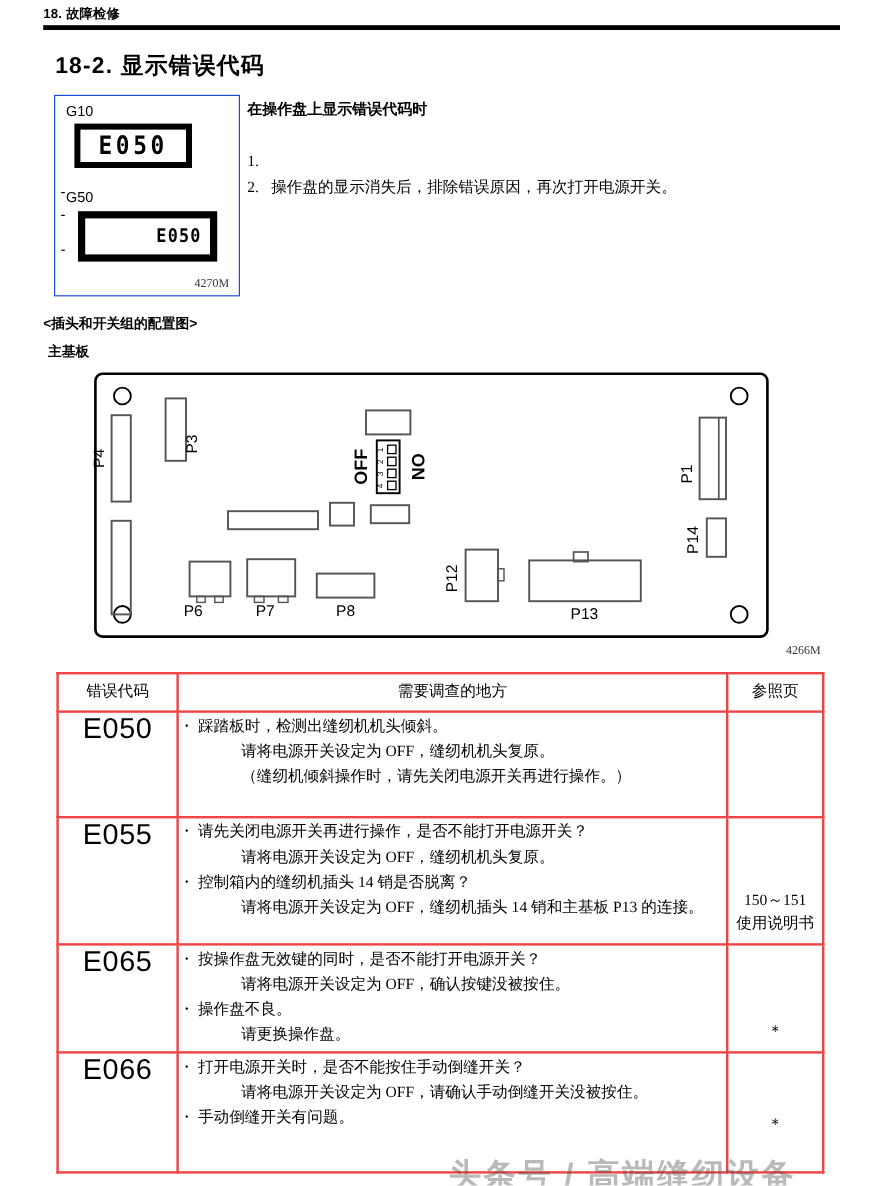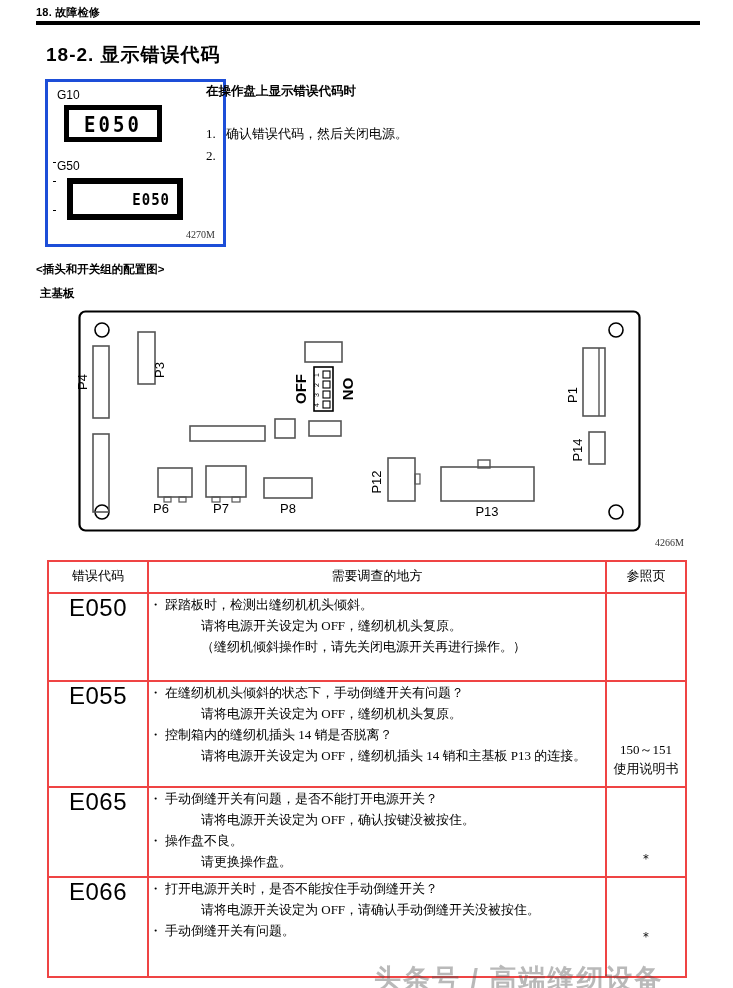--- a/index.html
+++ b/index.html
@@ -46,23 +46,23 @@
     font-size: 19px;
     letter-spacing: 1px;
     white-space: nowrap;
   }
 
   
   #display-figure {
     position: absolute;
     left: 45px;
     top: 79px;
-    width: 181px;
+    width: 155px;
     height: 168px;
-    border: 3px solid #1d4ed8;
+    border: 1px solid #1d4ed8;
     background: #fff;
     box-sizing: border-box;
   }
   .disp-label {
     position: absolute;
     font-family: "Liberation Sans", sans-serif;
     font-size: 12px;
     line-height: 13px;
   }
   #g10-label { left: 9px; top: 7px; }
@@ -293,24 +293,24 @@
   </div>
 
   <div class="fig-id" id="fig-id-4270">4270M</div>
 </div>
 
 <div id="instructions">
   <div id="instr-heading">在操作盘上显示错误代码时</div>
 
   <div class="instr-item">
     <span class="instr-num">1.</span>
-    <span>确认错误代码，然后关闭电源。</span>
   </div>
   <div class="instr-item">
     <span class="instr-num">2.</span>
+    <span>操作盘的显示消失后，排除错误原因，再次打开电源开关。</span>
   </div>
 
 </div>
 
 <div id="board-caption">&lt;插头和开关组的配置图&gt;</div>
 <div id="board-subcaption">主基板</div>
 
 <div id="pcb-figure">
   <svg id="pcb-svg" width="563" height="222" viewBox="0 0 563 222" xmlns="http://www.w3.org/2000/svg">
 
@@ -409,21 +409,21 @@
       </td>
       <td class="ref-cell"></td>
     </tr>
 
 
     <tr class="row-e055">
       <td class="code-cell">E055</td>
       <td class="check-cell">
         <div class="check-line">
           <span class="check-bullet">・</span>
-          <span>在缝纫机机头倾斜的状态下，手动倒缝开关有问题？</span>
+          <span>请先关闭电源开关再进行操作，是否不能打开电源开关？</span>
         </div>
         <div class="check-sub">请将电源开关设定为 OFF，缝纫机机头复原。</div>
         <div class="check-line">
           <span class="check-bullet">・</span>
           <span>控制箱内的缝纫机插头 14 销是否脱离？</span>
         </div>
         <div class="check-sub">请将电源开关设定为 OFF，缝纫机插头 14 销和主基板 P13 的连接。</div>
       </td>
       <td class="ref-cell">
         <div class="ref-inner">
@@ -431,21 +431,21 @@
           <div>使用说明书</div>
         </div>
       </td>
     </tr>
 
     <tr class="row-e065">
       <td class="code-cell">E065</td>
       <td class="check-cell">
         <div class="check-line">
           <span class="check-bullet">・</span>
-          <span>手动倒缝开关有问题，是否不能打开电源开关？</span>
+          <span>按操作盘无效键的同时，是否不能打开电源开关？</span>
         </div>
         <div class="check-sub">请将电源开关设定为 OFF，确认按键没被按住。</div>
         <div class="check-line">
           <span class="check-bullet">・</span>
           <span>操作盘不良。</span>
         </div>
         <div class="check-sub">请更换操作盘。</div>
       </td>
       <td class="ref-cell">
         <div class="ref-inner">

